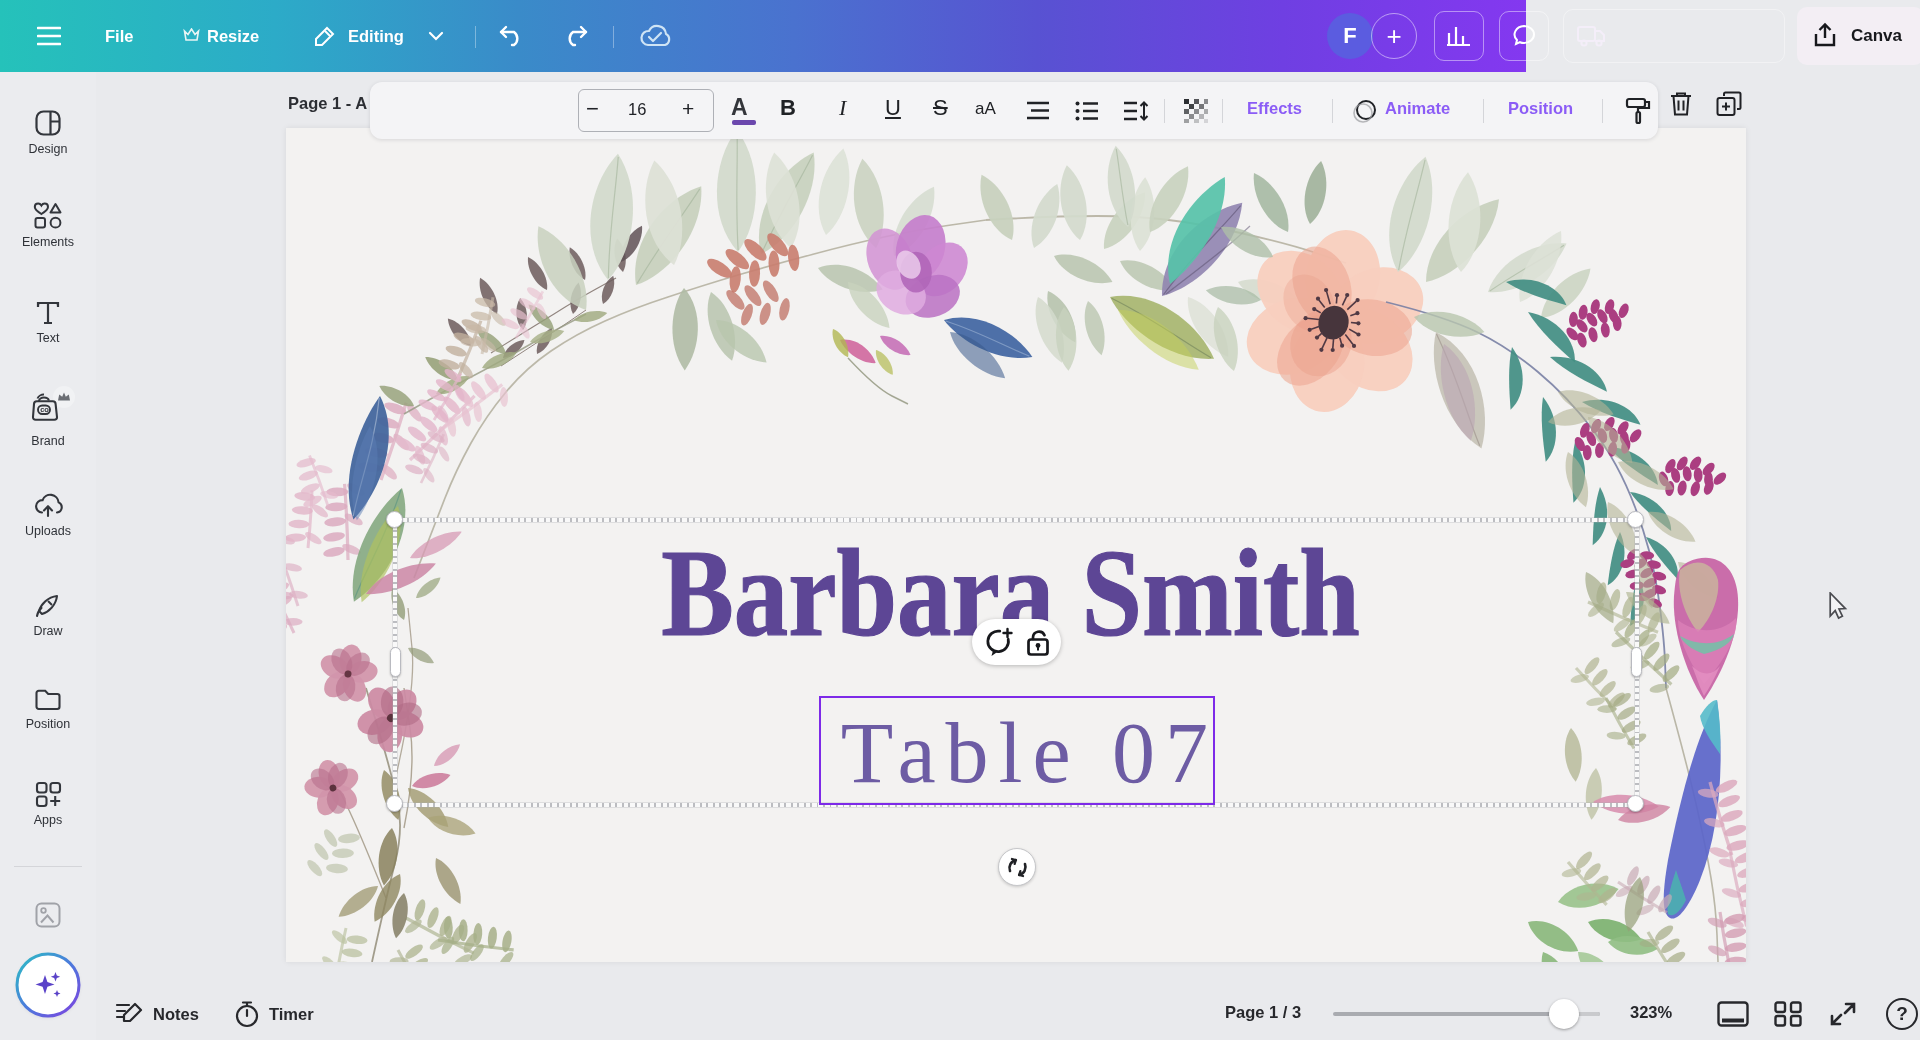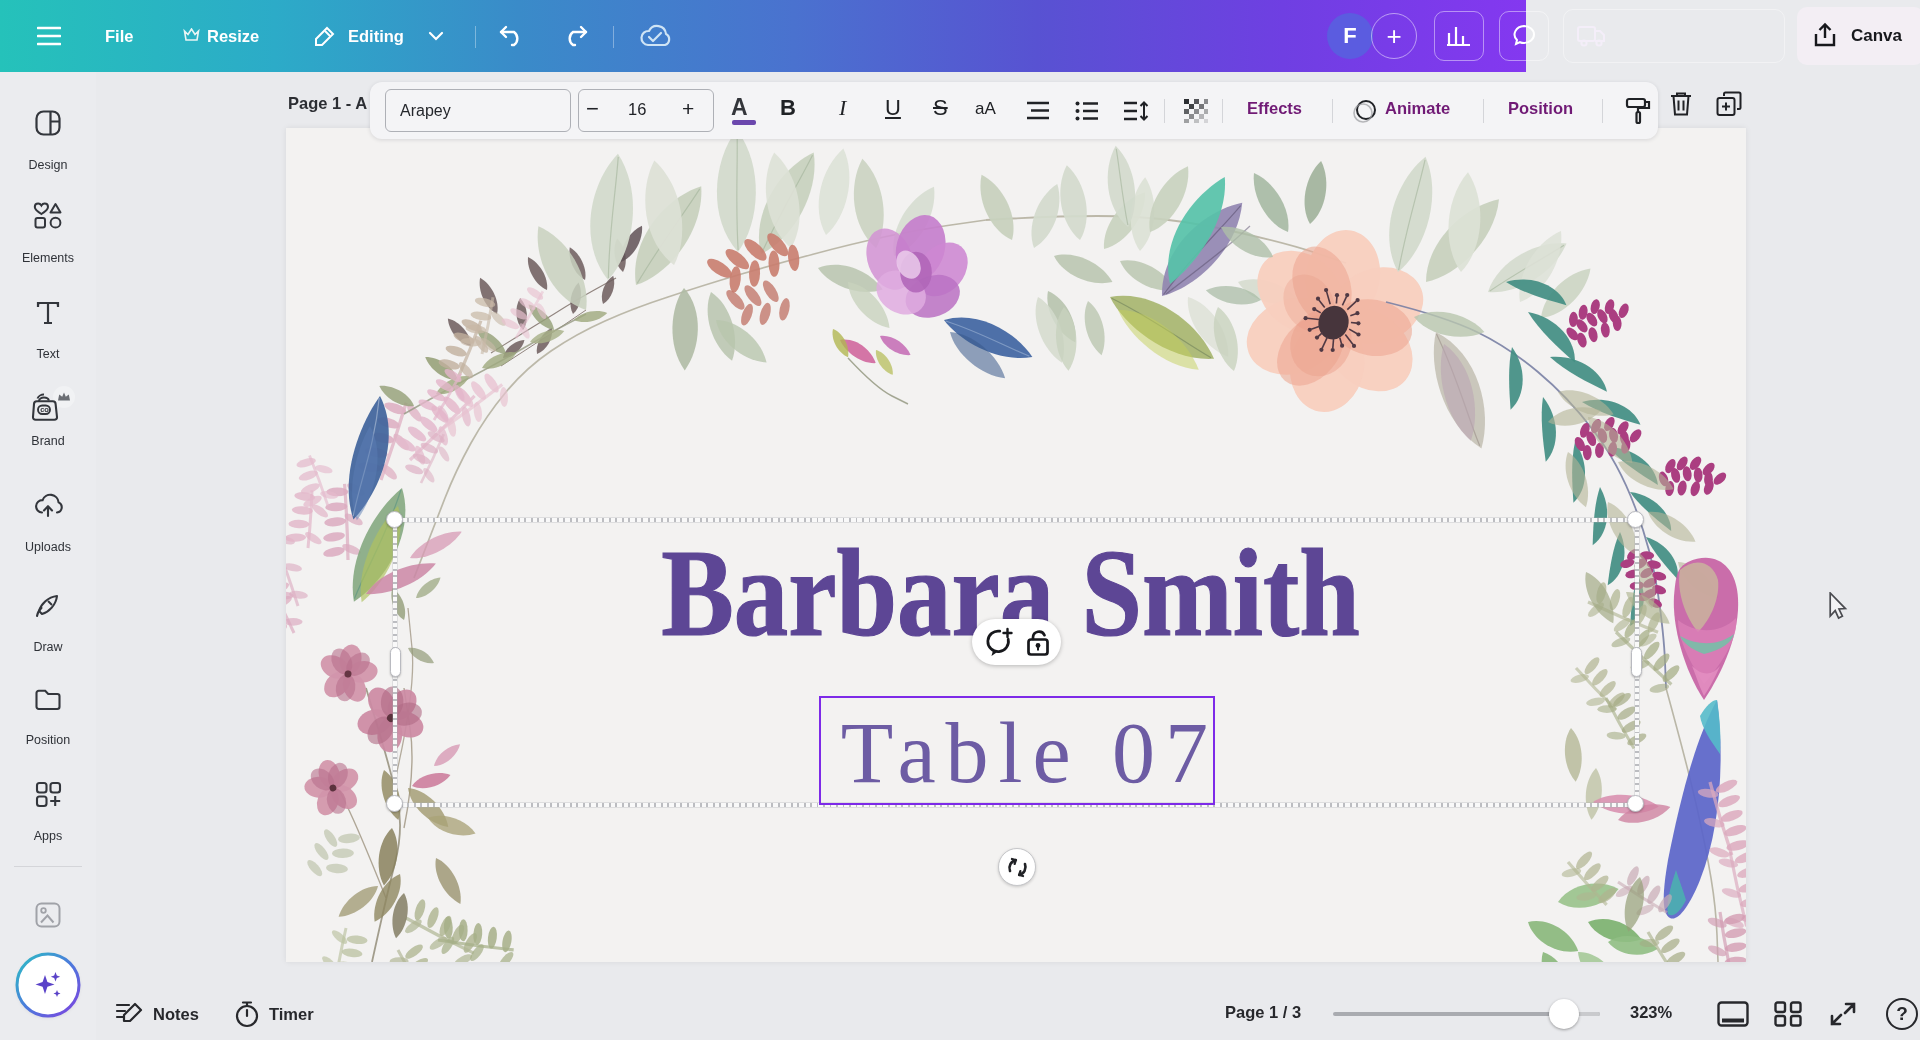--- a/index.html
+++ b/index.html
@@ -8,40 +8,40 @@
 
 #topbar{position:absolute;left:0;top:0;width:1526px;height:72px;
  background:linear-gradient(90deg,#25c2ba 0%,#2cabc8 18%,#3a8bc9 34%,#4a72cf 52%,#5852d2 68%,#6f3fe2 84%,#8438f0 100%);
  color:#fff}
 #topbar .itm{position:absolute;top:0;height:72px;display:flex;align-items:center;color:#fff;font-weight:700;font-size:16.5px}
 .sep-v{position:absolute;top:26px;width:1px;height:22px;background:rgba(255,255,255,.35)}
 
 #sidebar{position:absolute;left:0;top:72px;width:96px;height:968px;background:#ebecef}
 .sbi{position:absolute;left:0;width:96px;text-align:center;color:#30333a}
 .sbi svg{display:block;margin:0 auto}
-.sbi .lb{font-size:12.5px;margin-top:21px;color:#2f3238}
+.sbi .lb{font-size:12.5px;margin-top:5px;color:#2f3238}
 
 #card{position:absolute;left:286px;top:128px;width:1460px;height:834px;background:#f3f2f1;box-shadow:0 0 6px rgba(0,0,0,.08)}
 .dh{position:absolute;height:3.5px;background:repeating-linear-gradient(90deg,#bcbdc1 0 1px,#f9f9f9 1px 5.5px,#bcbdc1 5.5px 6.5px);box-shadow:0 0 0 0.5px rgba(170,171,175,.55)}
 .dv{position:absolute;width:3.5px;background:repeating-linear-gradient(180deg,#bcbdc1 0 1px,#f9f9f9 1px 5.5px,#bcbdc1 5.5px 6.5px);box-shadow:0 0 0 0.5px rgba(170,171,175,.55)}
 .handle{position:absolute;background:#fff;border:1.5px solid #b9bac0;box-shadow:0 1px 2px rgba(0,0,0,.25)}
 .hc{width:17px;height:17px;border-radius:50%}
 .hp{width:11px;height:30px;border-radius:6px}
 #tbl-box{position:absolute;left:819px;top:696px;width:396px;height:109px;border:2.5px solid #7d2ae8}
 #name{position:absolute;left:0;top:523px;width:2021px;text-align:center;font-family:"Liberation Serif",serif;font-weight:700;font-size:124px;color:#5d4695;-webkit-text-stroke:1.2px #5d4695;transform:scaleX(0.878)}
 #tname{position:absolute;left:0;top:703px;width:2059px;text-align:center;font-family:"Liberation Serif",serif;font-weight:400;font-size:86px;color:#6d5ca4;letter-spacing:10px}
 #iconpill{position:absolute;left:972px;top:619px;width:89px;height:46px;background:#fff;border-radius:23px;box-shadow:0 1px 4px rgba(0,0,0,.25);display:flex;align-items:center;justify-content:center;gap:10px}
 #rotbtn{position:absolute;left:998px;top:848px;width:38px;height:38px;border-radius:50%;background:#fff;border:1.5px solid #c6c7ca;box-shadow:0 1px 3px rgba(0,0,0,.18);display:flex;align-items:center;justify-content:center}
 
 #page1a{position:absolute;left:288px;top:94px;font-weight:700;font-size:16.5px;color:#2c2e33}
 #toolbar2{position:absolute;left:370px;top:82px;width:1288px;height:57px;background:#f4f4f6;border-radius:12px;box-shadow:0 1px 4px rgba(20,20,30,.12);}
 .t2{position:absolute;display:flex;align-items:center;color:#202227}
 #fontbox{left:15px;top:7px;width:186px;height:43px;border:1px solid #aeb0b6;border-radius:6px;background:#f4f4f6;font-size:16px;color:#25272c;padding-left:14px}
 #sizebox{left:208px;top:7px;width:136px;height:43px;border:1px solid #aeb0b6;border-radius:6px;background:#f4f4f6}
-.t2txt{font-weight:700;font-size:16.5px;color:#701a75}
+.t2txt{font-weight:700;font-size:16.5px;color:#8b5cf6}
 .tsep{position:absolute;top:17px;width:1px;height:24px;background:#d4d5d9}
 
 .bb{position:absolute;display:flex;align-items:center;gap:8px;color:#27282c;font-weight:700;font-size:16.5px}
 
 #cursor{position:absolute;left:1829px;top:592px}
 </style></head>
 <body>
 <div id="app">
 
 <div id="card">
@@ -1100,21 +1100,20 @@
       </svg>
  <svg class="abs" style="left:30px;top:895px" width="36" height="36" viewBox="0 0 36 36">
         <path d="M15 8 l2.4 7 L24.5 17.4 l-7.1 2.4 L15 27 l-2.4-7.2 L5.5 17.4 l7.1-2.4 Z" fill="#5a42c8"></path>
         <path d="M25.5 5 l1.3 3.4 L30.2 9.7 l-3.4 1.3 L25.5 14.4 l-1.3-3.4 L20.8 9.7 l3.4-1.3 Z" fill="#5a42c8"></path>
         <path d="M27 23 l1 2.5 2.5 1 -2.5 1 -1 2.5 -1-2.5 -2.5-1 2.5-1 Z" fill="#5a42c8"></path>
       </svg>
 </div>
 
 <div id="page1a">Page 1 - A</div>
 <div id="toolbar2">
- <div class="t2" id="fontbox">Arapey</div>
  <div class="t2" id="sizebox"></div>
  <div class="t2" style="left:216px;top:14px;font-size:22px;font-weight:400">−</div>
  <div class="t2" style="left:258px;top:18px;font-size:16.5px;font-weight:400">16</div>
  <div class="t2" style="left:312px;top:15px;font-size:21px;font-weight:400">+</div>
 
  <div class="t2" style="left:361px;top:12px;width:26px;text-align:center;font-size:23px;font-weight:700;color:#33353a;font-family:'Liberation Sans'">A</div>
  <div class="abs" style="left:362px;top:38px;width:24px;height:5px;background:#6b47ad;border-radius:2px"></div>
 
  <div class="t2" style="left:410px;top:13px;font-size:22px;font-weight:700;color:#202226">B</div>
  <div class="t2" style="left:469px;top:13px;font-size:22px;font-style:italic;font-family:'Liberation Serif',serif;color:#202226">I</div>

